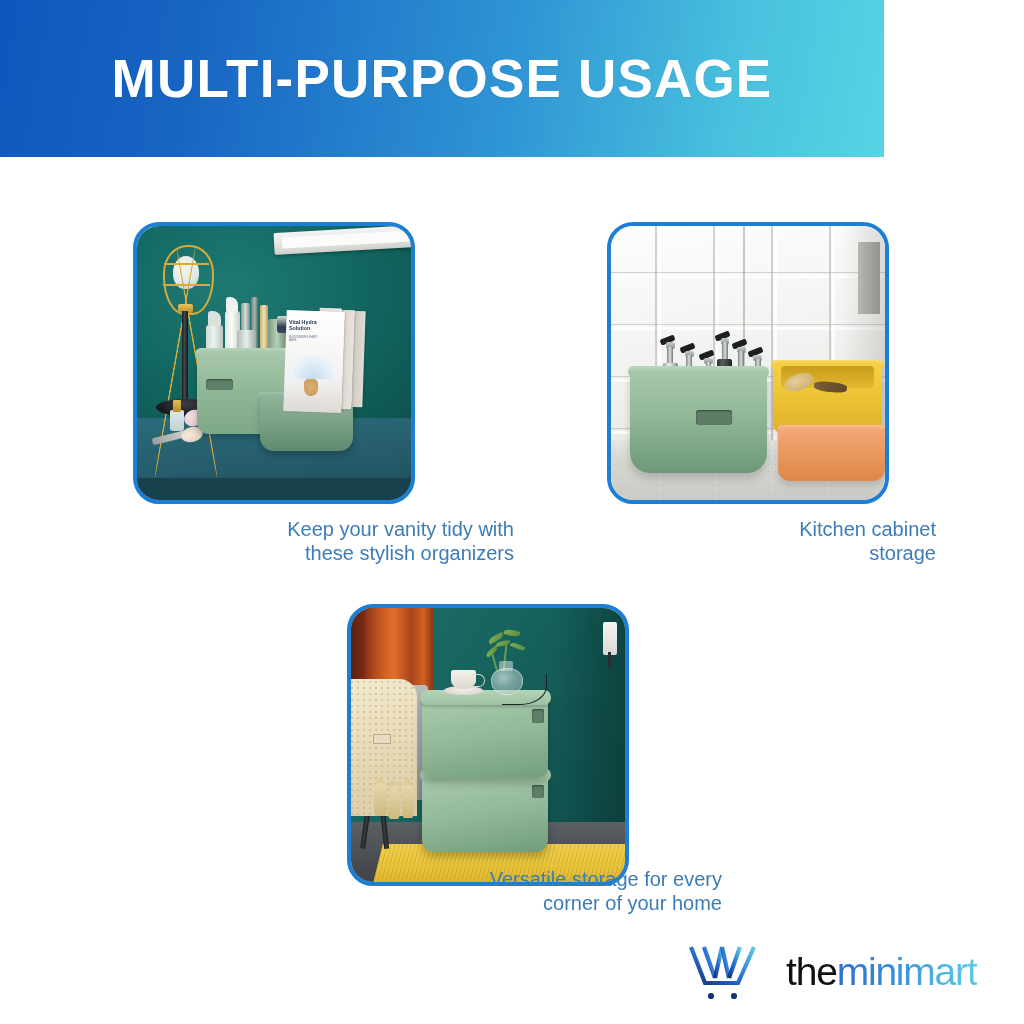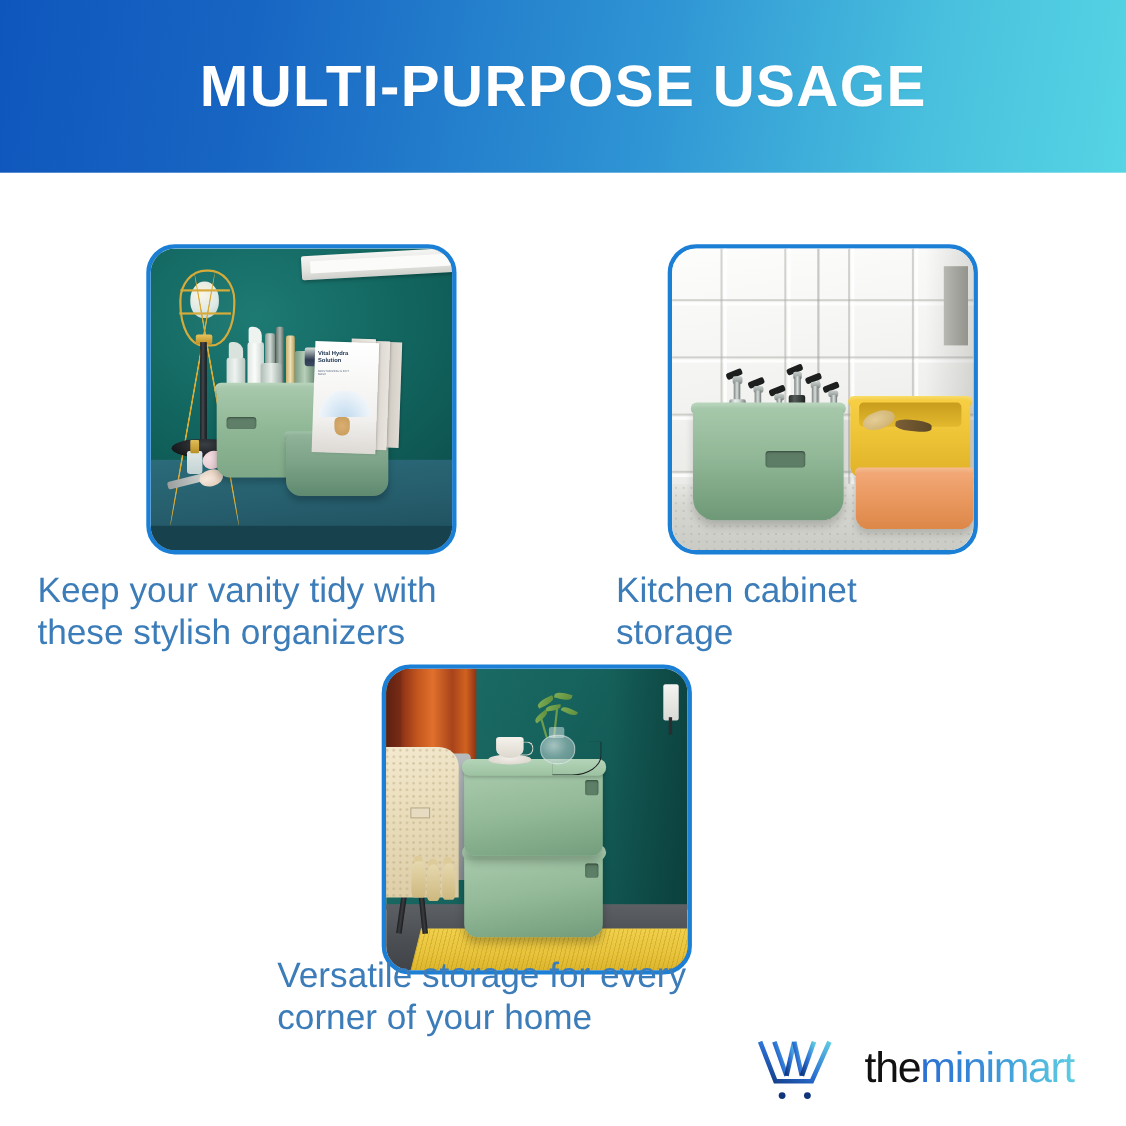--- a/index.html
+++ b/index.html
@@ -12,21 +12,21 @@
     background: #ffffff;
     font-family: "Liberation Sans", sans-serif;
     overflow: hidden;
     position: relative;
   }
 
   
   .header {
     position: absolute;
     left: 0; top: 0;
-    width: 1024px;
+    width: 884px;
     height: 157px;
     background: linear-gradient(100deg, #0f56bc 0%, #1765c3 22%, #2f95d4 58%, #49c0de 82%, #55d5e4 100%);
     display: flex;
     align-items: center;
     justify-content: center;
   }
   .header-title {
     color: #ffffff;
     font-size: 53px;
     font-weight: bold;
@@ -59,23 +59,23 @@
     left: 0; top: 0;
     width: 100%;
     height: 100%;
     overflow: hidden;
   }
 
   
   .caption {
     position: absolute;
     color: #3b7cb9;
-    font-size: 32px;
+    font-size: 20px;
     line-height: 1.18;
-    text-align: left;
+    text-align: right;
     font-family: "Liberation Sans", sans-serif;
     font-weight: normal;
     white-space: pre-line;
     user-select: none;
   }
   .caption-1 { left: 34px;  top: 518px; width: 480px; }
   .caption-2 { left: 560px; top: 518px; width: 376px; }
   .caption-3 { left: 252px; top: 868px; width: 470px; }
 
   

